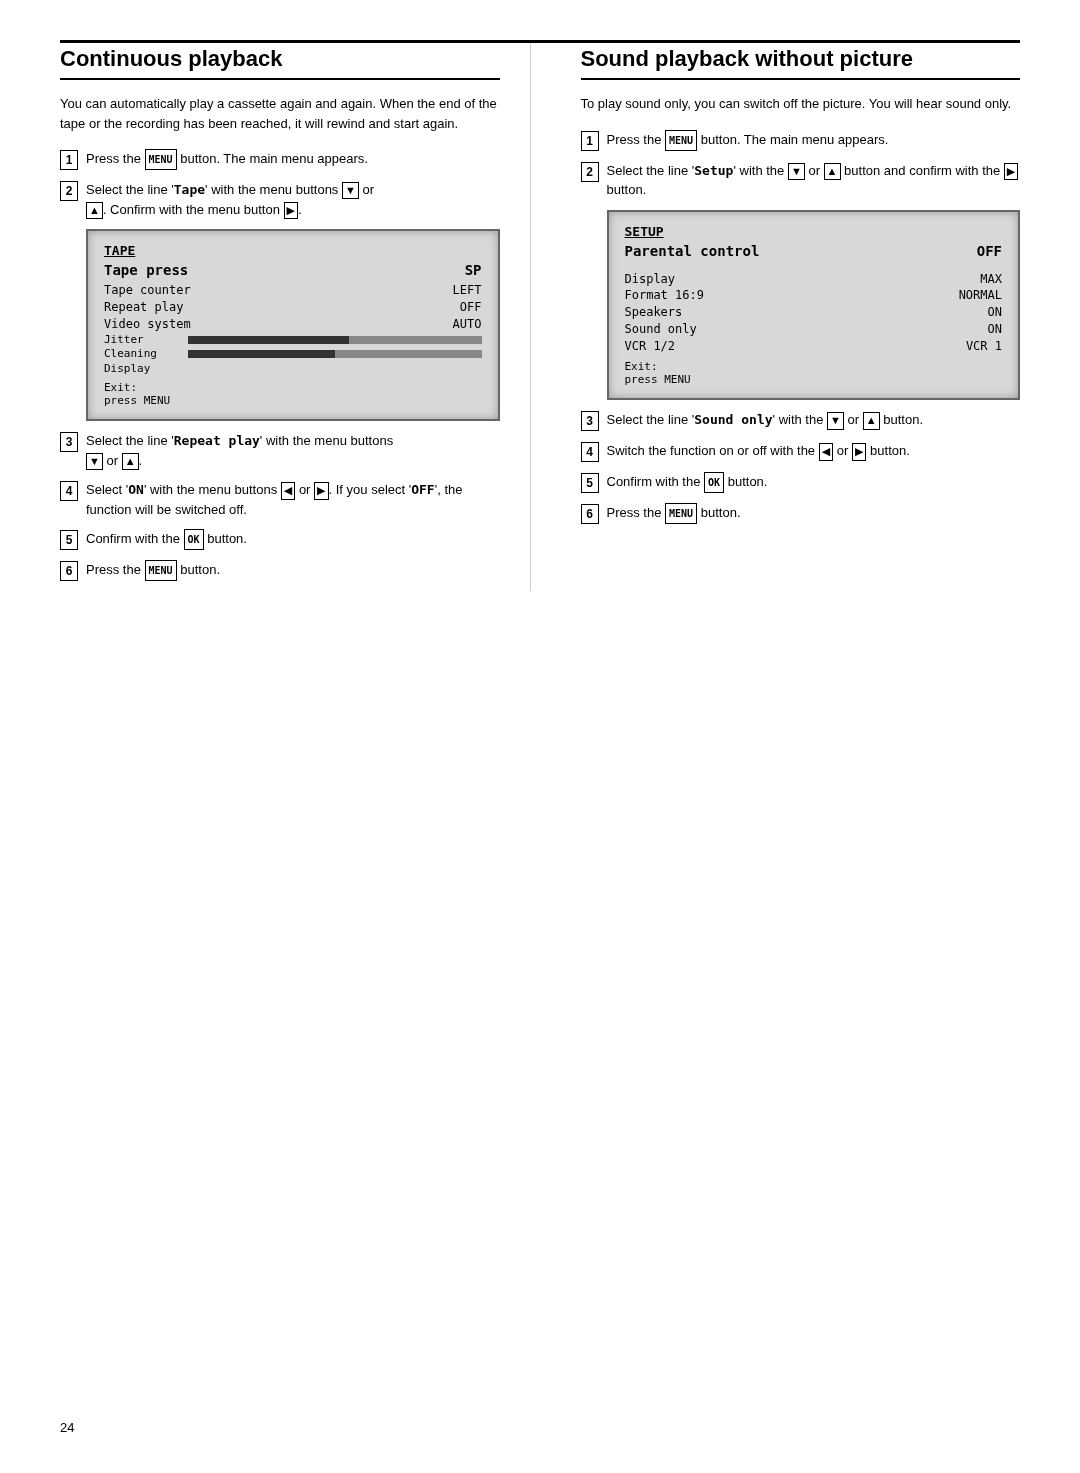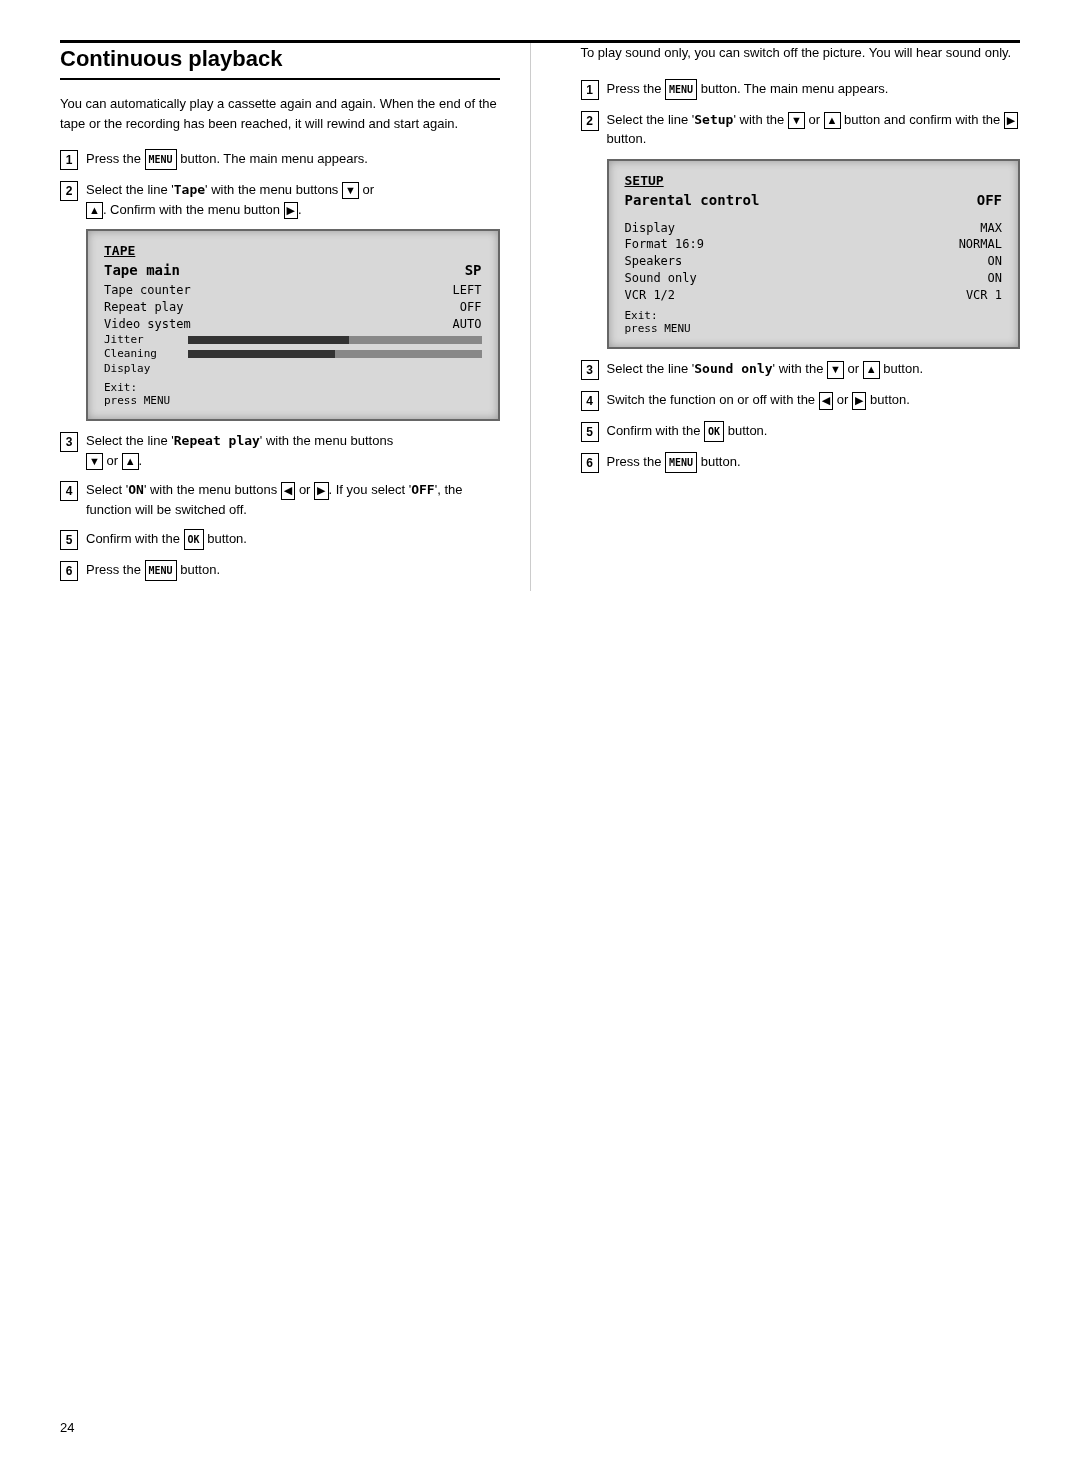--- a/index.html
+++ b/index.html
@@ -185,21 +185,21 @@
       <span class="step-num">2</span>
       <span class="step-text">
         Select the line '<span class="mono">Tape</span>' with the menu buttons <span class="arrow-btn">▼</span> or<br>
         <span class="arrow-btn">▲</span>. Confirm with the menu button <span class="arrow-btn">▶</span>.
       </span>
     </div>
 
     <div class="tv-screen">
       <div class="tv-menu-title">TAPE</div>
       <div style="display:flex; justify-content:space-between; margin-bottom:4px;">
-        <span style="font-size:14px; font-weight:bold;">Tape main</span>
+        <span style="font-size:14px; font-weight:bold;">Tape press</span>
         <span style="font-size:14px; font-weight:bold;">SP</span>
       </div>
       <div class="tv-menu-item-row">
         <span>Tape counter</span>
           <span>LEFT</span>
       </div>
       <div class="tv-menu-item-row">
         <span>Repeat play</span>
           <span>OFF</span>
       </div>
@@ -247,20 +247,21 @@
 
     <div class="step">
       <span class="step-num">6</span>
       <span class="step-text">
         Press the <span class="btn-box">MENU</span> button.
       </span>
     </div>
   </div>
 
   <div class="col-right">
+    <div class="section-title">Sound playback without picture</div>
 
     <p class="intro-text">To play sound only, you can switch off the picture. You will hear sound only.</p>
 
     <div class="step">
       <span class="step-num">1</span>
       <span class="step-text">
         Press the <span class="btn-box">MENU</span> button. The main menu appears.
       </span>
     </div>
 

